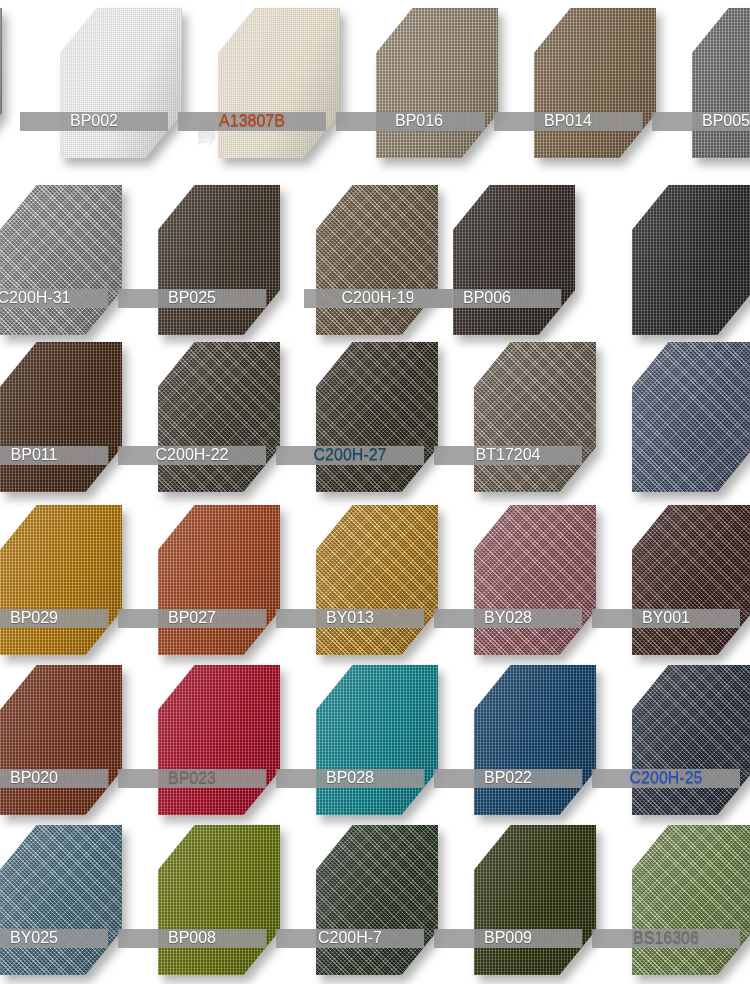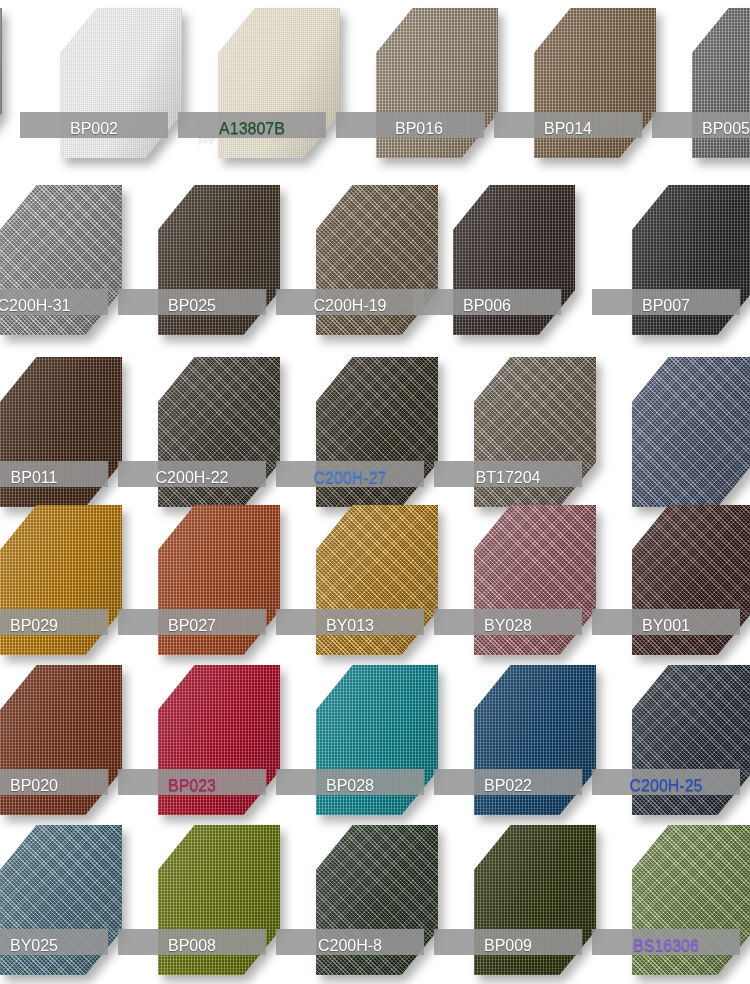--- a/index.html
+++ b/index.html
@@ -101,24 +101,24 @@
       rgba(0,0,0,0.16) 100%);
     pointer-events: none;
     z-index: 3;
   }
   
   .label {
     position: absolute;
     left: -40px;
     top: 104px;
     width: 148px;
-    height: 26px;
+    height: 19px;
     background: rgba(150,150,150,0.88);
     display: flex;
-    align-items: flex-end;
+    align-items: flex-start;
     justify-content: center;
     z-index: 5;
   }
   .label span {
     color: #ffffff;
     font-size: 16px;
     font-family: "Liberation Sans", sans-serif;
     white-space: nowrap;
     text-shadow: 0 1px 1px rgba(0,0,0,0.35);
   }
@@ -145,21 +145,21 @@
         <div class="label" style="background: rgba(150, 150, 150, 0.88);">
           <span style="color: rgb(255, 255, 255);">BP002</span>
         </div>
       </div>
       <div class="swatch" style="left: 218px;">
         <div class="hexwrap">
           <div class="hex tex-fine" style="background-color: rgb(236, 229, 212);"></div>
           <div class="hex-sheen"></div>
         </div>
         <div class="label" style="background: rgba(150, 150, 150, 0.88);">
-          <span style="color: #14532d;">A13807B</span>
+          <span style="color: #c2410c;">A13807B</span>
         </div>
       </div>
       <div class="swatch" style="left: 376px;">
         <div class="hexwrap">
           <div class="hex tex-coarse" style="background-color: rgb(179, 162, 137);"></div>
           <div class="hex-sheen"></div>
         </div>
         <div class="label" style="background: rgba(150, 150, 150, 0.88); padding-left: 18px;">
           <span style="color: rgb(255, 255, 255);">BP016</span>
         </div>
@@ -200,44 +200,41 @@
         </div>
         <div class="label" style="background: rgba(150, 150, 150, 0.88);">
           <span style="color: rgb(255, 255, 255);">BP025</span>
         </div>
       </div>
       <div class="swatch" style="left: 316px;">
         <div class="hexwrap">
           <div class="hex tex-speckle" style="background-color: rgb(138, 115, 84);"></div>
           <div class="hex-sheen"></div>
         </div>
-        <div class="label" style="background: rgba(150, 150, 150, 0.88);">
+        <div class="label" style="background: rgba(150, 150, 150, 0.88); margin-left: 28px;">
           <span style="color: rgb(255, 255, 255);">C200H-19</span>
         </div>
       </div>
       <div class="swatch" style="left: 453px;">
         <div class="hexwrap">
           <div class="hex tex-coarse" style="background-color: rgb(62, 52, 47);"></div>
           <div class="hex-sheen"></div>
         </div>
         <div class="label" style="background: rgba(150, 150, 150, 0.88);">
           <span style="color: rgb(255, 255, 255);">BP006</span>
         </div>
       </div>
       <div class="swatch" style="left: 632px;">
         <div class="hexwrap">
           <div class="hex tex-coarse" style="background-color: rgb(51, 51, 51);"></div>
           <div class="hex-sheen"></div>
         </div>
-        <div class="label" style="background: rgba(150, 150, 150, 0.88);">
-          <span style="color: rgb(255, 255, 255);">BP007</span>
-        </div>
-      </div>
-    </div>
-    <div class="row" style="top: 357px;">
+      </div>
+    </div>
+    <div class="row" style="top: 342px;">
       <div class="swatch" style="left: 0px;">
         <div class="hexwrap">
           <div class="hex tex-coarse" style="background-color: rgb(84, 51, 31);"></div>
           <div class="hex-sheen"></div>
         </div>
         <div class="label" style="background: rgba(150, 150, 150, 0.88);">
           <span style="color: rgb(255, 255, 255);">BP011</span>
         </div>
       </div>
       <div class="swatch" style="left: 158px;">
@@ -248,21 +245,21 @@
         <div class="label" style="background: rgba(150, 150, 150, 0.88);">
           <span style="color: rgb(255, 255, 255);">C200H-22</span>
         </div>
       </div>
       <div class="swatch" style="left: 316px;">
         <div class="hexwrap">
           <div class="hex tex-speckle" style="background-color: rgb(59, 51, 32);"></div>
           <div class="hex-sheen"></div>
         </div>
         <div class="label" style="background: rgba(150, 150, 150, 0.88);">
-          <span style="color: #3b82f6;">C200H-27</span>
+          <span style="color: #0c4a6e;">C200H-27</span>
         </div>
       </div>
       <div class="swatch" style="left: 474px;">
         <div class="hexwrap">
           <div class="hex tex-speckle" style="background-color: rgb(138, 122, 102);"></div>
           <div class="hex-sheen"></div>
         </div>
         <div class="label" style="background: rgba(150, 150, 150, 0.88);">
           <span style="color: rgb(255, 255, 255);">BT17204</span>
         </div>
@@ -330,21 +327,21 @@
         <div class="label" style="background: rgba(150, 150, 150, 0.88);">
           <span style="color: rgb(255, 255, 255);">BP020</span>
         </div>
       </div>
       <div class="swatch" style="left: 158px;">
         <div class="hexwrap">
           <div class="hex tex-coarse" style="background-color: rgb(204, 20, 48);"></div>
           <div class="hex-sheen"></div>
         </div>
         <div class="label" style="background: rgba(150, 150, 150, 0.88);">
-          <span style="color: #be185d;">BP023</span>
+          <span style="color: #737373;">BP023</span>
         </div>
       </div>
       <div class="swatch" style="left: 316px;">
         <div class="hexwrap">
           <div class="hex tex-coarse" style="background-color: rgb(23, 160, 172);"></div>
           <div class="hex-sheen"></div>
         </div>
         <div class="label" style="background: rgba(150, 150, 150, 0.88);">
           <span style="color: rgb(255, 255, 255);">BP028</span>
         </div>
@@ -386,35 +383,35 @@
         <div class="label" style="background: rgba(150, 150, 150, 0.88);">
           <span style="color: rgb(255, 255, 255);">BP008</span>
         </div>
       </div>
       <div class="swatch" style="left: 316px;">
         <div class="hexwrap">
           <div class="hex tex-speckle" style="background-color: rgb(46, 63, 42);"></div>
           <div class="hex-sheen"></div>
         </div>
         <div class="label" style="background: rgba(150, 150, 150, 0.88);">
-          <span style="color: rgb(255, 255, 255);">C200H-8</span>
+          <span style="color: rgb(255, 255, 255);">C200H-7</span>
         </div>
       </div>
       <div class="swatch" style="left: 474px;">
         <div class="hexwrap">
           <div class="hex tex-coarse" style="background-color: rgb(58, 64, 18);"></div>
           <div class="hex-sheen"></div>
         </div>
         <div class="label" style="background: rgba(150, 150, 150, 0.88);">
           <span style="color: rgb(255, 255, 255);">BP009</span>
         </div>
       </div>
       <div class="swatch" style="left: 632px;">
         <div class="hexwrap">
           <div class="hex tex-speckle" style="background-color: rgb(147, 179, 92);"></div>
           <div class="hex-sheen"></div>
         </div>
         <div class="label" style="background: rgba(150, 150, 150, 0.88);">
-          <span style="color: #8b5cf6; margin-top: 28px;">BS16306</span>
+          <span style="color: #737373;">BS16306</span>
         </div>
       </div>
     </div>
   </div>
 
 </body></html>

